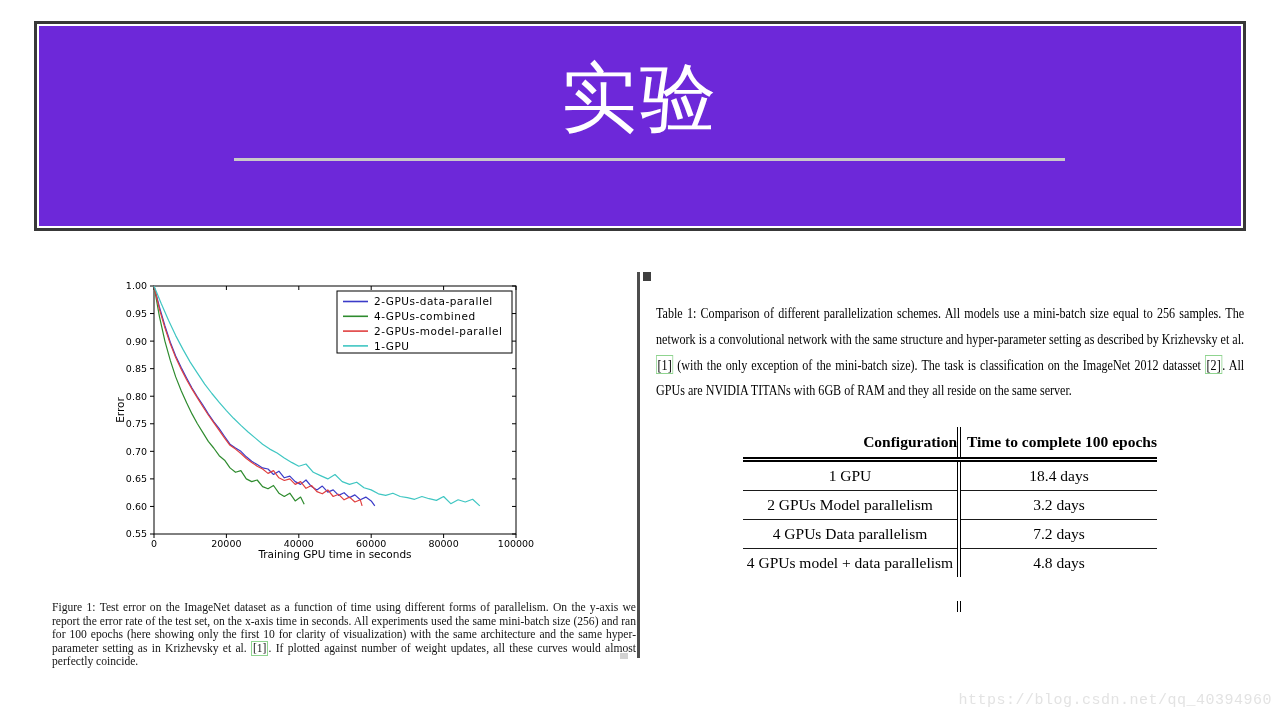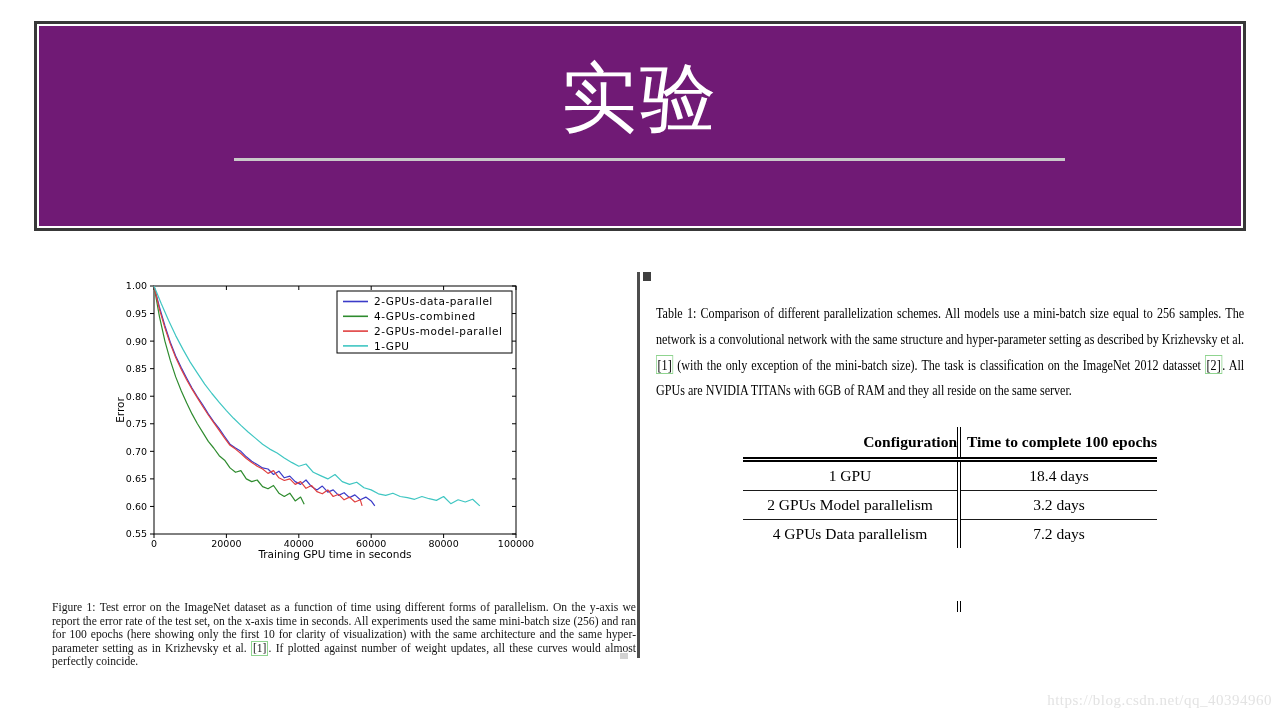--- a/index.html
+++ b/index.html
@@ -4,21 +4,21 @@
 <style>
   html,body{margin:0;padding:0;}
   body{
     width:1280px;height:720px;background:#ffffff;position:relative;overflow:hidden;
     font-family:"Liberation Sans",sans-serif;
   }
   .title-frame{
     position:absolute;left:34px;top:21px;width:1202px;height:200px;
     border:3px solid #383838;background:#ffffff;padding:2px;
   }
-  .title-inner{width:100%;height:100%;background:#701a75;position:relative;}
+  .title-inner{width:100%;height:100%;background:#6d28d9;position:relative;}
   .slide-title{
     position:absolute;top:34px;left:0;right:0;text-align:center;
     color:#ffffff;font-size:76px;line-height:1;font-weight:300;letter-spacing:3px;
     font-family:"Liberation Sans",sans-serif;
   }
   .title-underline{
     position:absolute;top:132px;left:195px;width:831px;height:3px;background:#c9c9c9;
   }
   .chart{position:absolute;left:110px;top:273px;}
   .fig-caption{
@@ -46,21 +46,21 @@
     border-bottom:5px double #000;
   }
   .results-table td{
     height:28px;text-align:center;padding:0;margin-left:20px;
   }
   .results-table tbody tr + tr td{border-top:1.5px solid #1a1a1a;}
   .results-table th.col2,.results-table td.col2{border-left:4px double #000;}
   .vline-ext{position:absolute;left:957px;top:601px;width:0;height:11px;border-left:4px double #000;}
   .watermark{
     position:absolute;right:8px;top:692px;font-size:15px;color:#e3e3e3;
-    letter-spacing:0.5px;font-family:Liberation Serif, serif;
+    letter-spacing:0.5px;font-family:Liberation Mono, monospace;
   }
 </style>
 </head>
 <body>
 
 <div class="slide">
 
   <div class="title-frame">
     <div class="title-inner">
       <div class="slide-title">实验</div>
@@ -156,19 +156,23 @@
           <td class="col2">18.4 days</td>
         </tr>
         <tr>
           <td>2 GPUs Model parallelism</td>
           <td class="col2">3.2 days</td>
         </tr>
         <tr>
           <td>4 GPUs Data parallelism</td>
           <td class="col2">7.2 days</td>
         </tr>
+        <tr>
+          <td>4 GPUs model + data parallelism</td>
+          <td class="col2">4.8 days</td>
+        </tr>
       </tbody>
     </table>
   <div class="vline-ext"></div>
 
   <div class="watermark">https://blog.csdn.net/qq_40394960</div>
 
 </div>
 
 </body></html>

